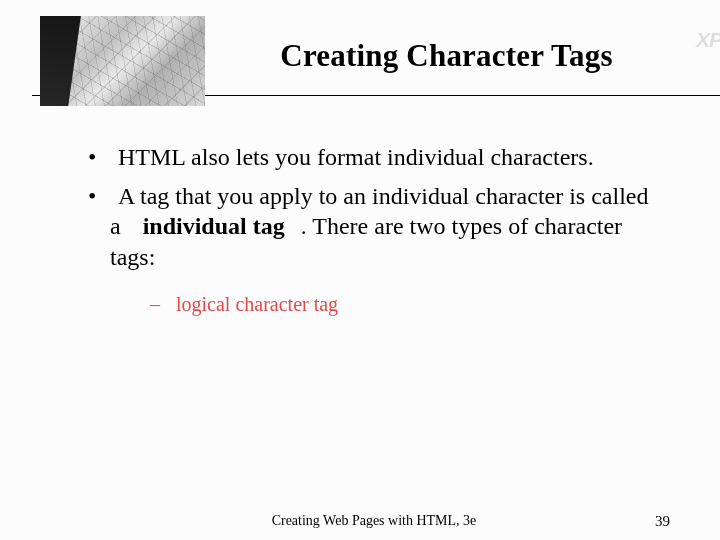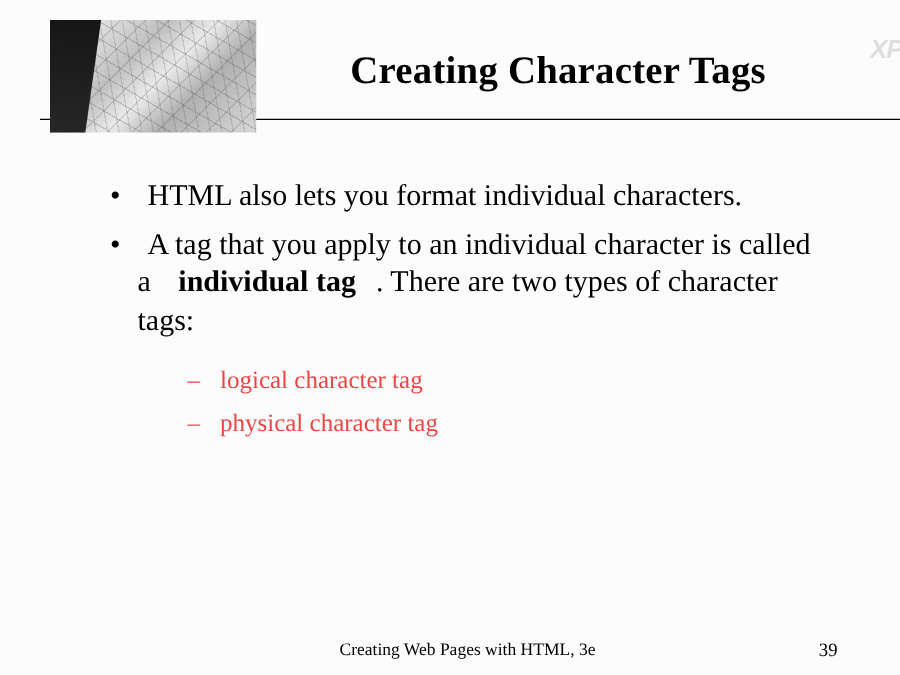--- a/index.html
+++ b/index.html
@@ -138,23 +138,20 @@
   <ul class="main">
     <li>
       <span>HTML also lets you format individual characters.</span>
     </li>
     <li>
       <span>A tag that you apply to an individual character is called a </span><span class="bold-term">individual tag</span><span>.  There are two types of character tags:</span>
       <ul class="sub">
         <li>
           <span>logical character tag</span>
         </li>
-        <li>
-          <span>physical character tag</span>
-        </li>
       </ul>
     </li>
   </ul>
 </div>
 
 <div class="footer">
   <div>Creating Web Pages with HTML, 3e</div>
 </div>
 
 <div class="page-num">39</div>

